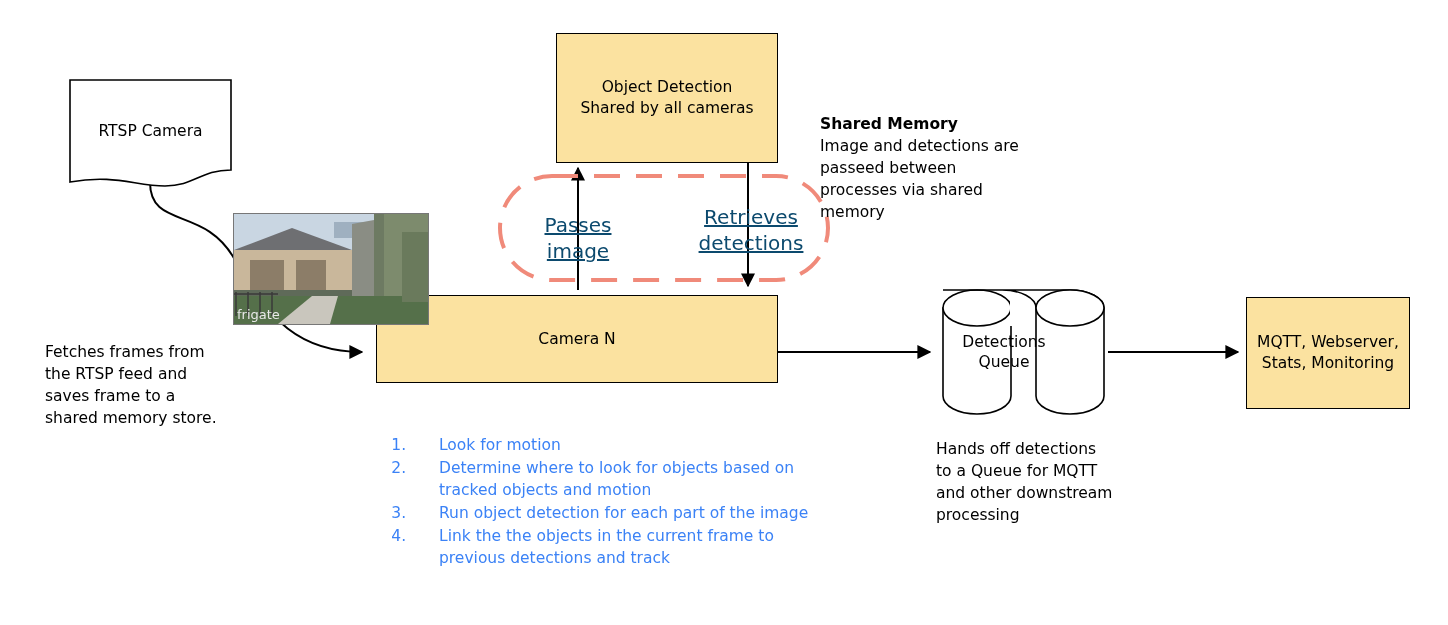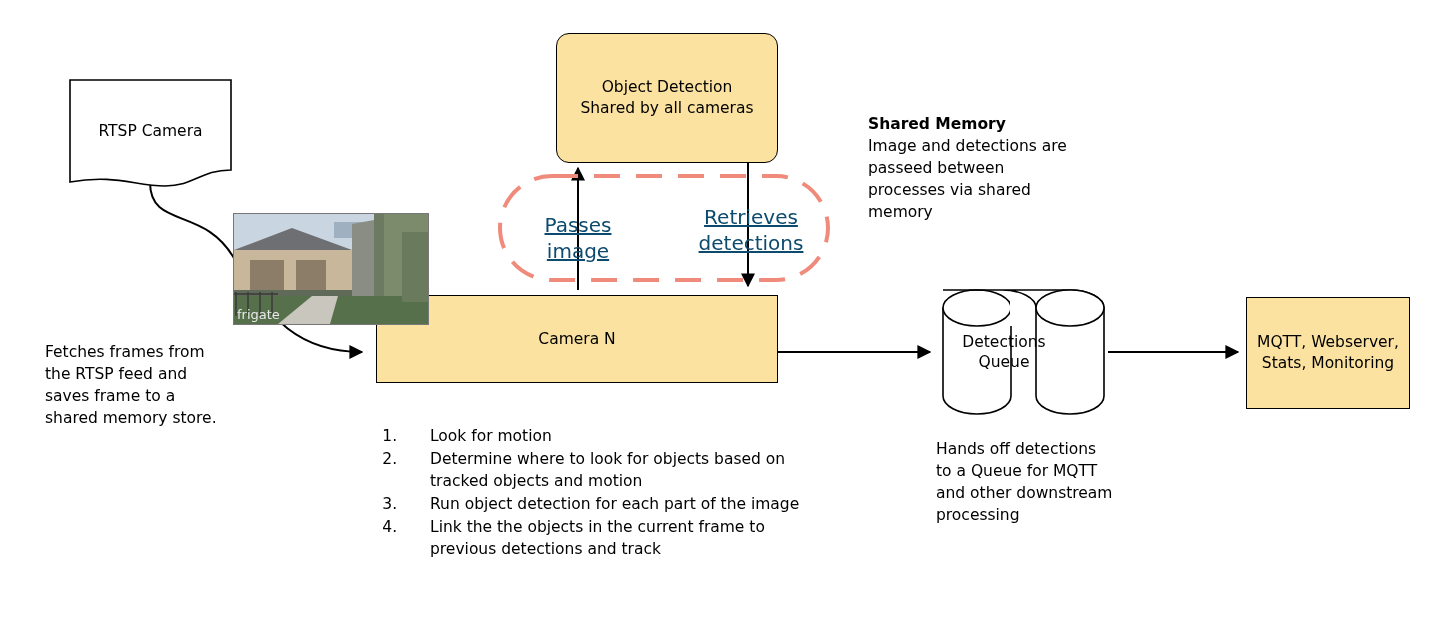--- a/index.html
+++ b/index.html
@@ -74,25 +74,25 @@
   svg.layer {
     position: absolute;
     left: 0;
     top: 0;
     width: 1448px;
     height: 625px;
     overflow: visible;
   }
   ol.steps {
     position: absolute;
-    margin: 0;
+    margin: 9px;
     padding: 0 0 0 26px;
     font-size: 15.5px;
     line-height: 1.42;
-    color: #000000;
+    color: #3b82f6;
     list-style: decimal;
   }
   ol.steps li {
     padding-left: 28px;
     margin-bottom: 1px;
   }
   .camera-photo {
     position: absolute;
     border: 1px solid #777;
     overflow: hidden;
@@ -140,21 +140,21 @@
       <path d="M 943 290 L 1070 290 A 34 18 0 0 1 1104 308 L 1104 396
                A 34 18 0 0 1 1036 396 L 1036 308 A 34 18 0 0 0 1002 290 Z" fill="#ffffff" stroke="#000000" stroke-width="1.6"></path>
       <ellipse cx="1070" cy="308" rx="34" ry="18" fill="#ffffff" stroke="#000000" stroke-width="1.6"></ellipse>
     </g>
   </svg>
 
   <div class="node doc-shape" style="left:70px; top:80px; width:161px; height:106px;">
     <span class="label">RTSP Camera</span>
   </div>
 
-  <div class="node box" style="left:556px; top:33px; width:222px; height:130px;border-radius:13px;">
+  <div class="node box" style="left:556px; top:33px; width:222px; height:130px;">
     <div>Object Detection</div>
     <div class="sub">Shared by all cameras</div>
   </div>
 
   <div class="node box" style="left:376px; top:295px; width:402px; height:88px;">
     <div>Camera N</div>
   </div>
 
   <div class="camera-photo" style="left:233px; top:213px; width:194px; height:110px;">
     <svg width="194" height="110" viewBox="0 0 194 110">
@@ -203,21 +203,21 @@
 
   <div class="node box" style="left:1246px; top:297px; width:164px; height:112px; padding:12px 8px;">
     <div>MQTT, Webserver,</div>
     <div>Stats, Monitoring</div>
   </div>
 
   <div class="note" style="left:45px; top:341px; width:180px;">
     <span>Fetches frames from the RTSP feed and saves frame to a shared memory store.</span>
   </div>
 
-  <div class="note" style="left:868px; top:113px; width:212px;">
+  <div class="note" style="left:820px; top:113px; width:212px;">
     <b>Shared Memory</b>
     <div>Image and detections are passeed between processes via shared memory</div>
   </div>
 
   <div class="note" style="left:936px; top:438px; width:180px;">
     <span>Hands off detections to a Queue for MQTT and other downstream processing</span>
   </div>
 
   <ol class="steps" style="left:376px; top:425px; width:400px;">
     <li>Look for motion</li>

